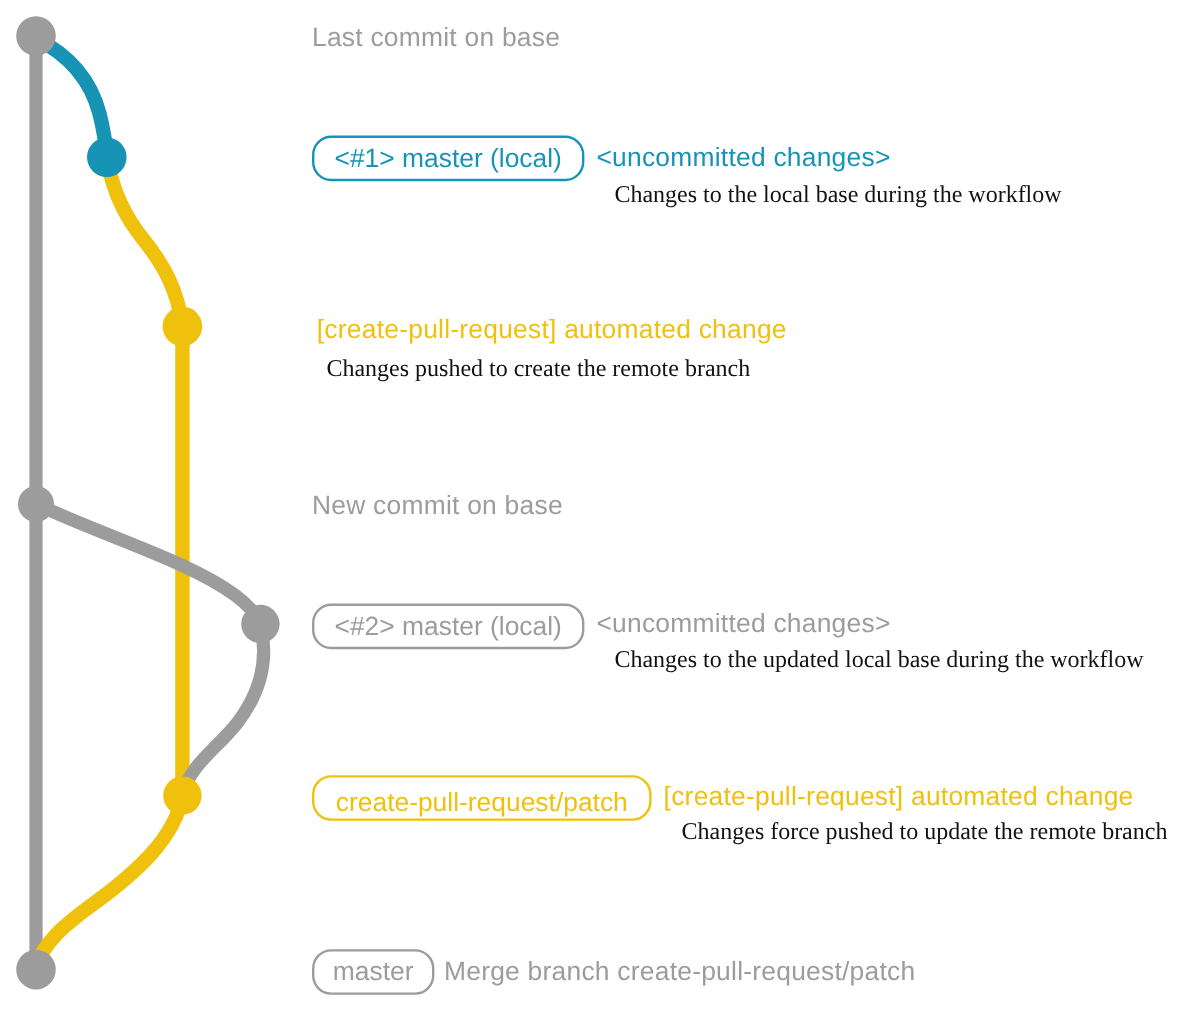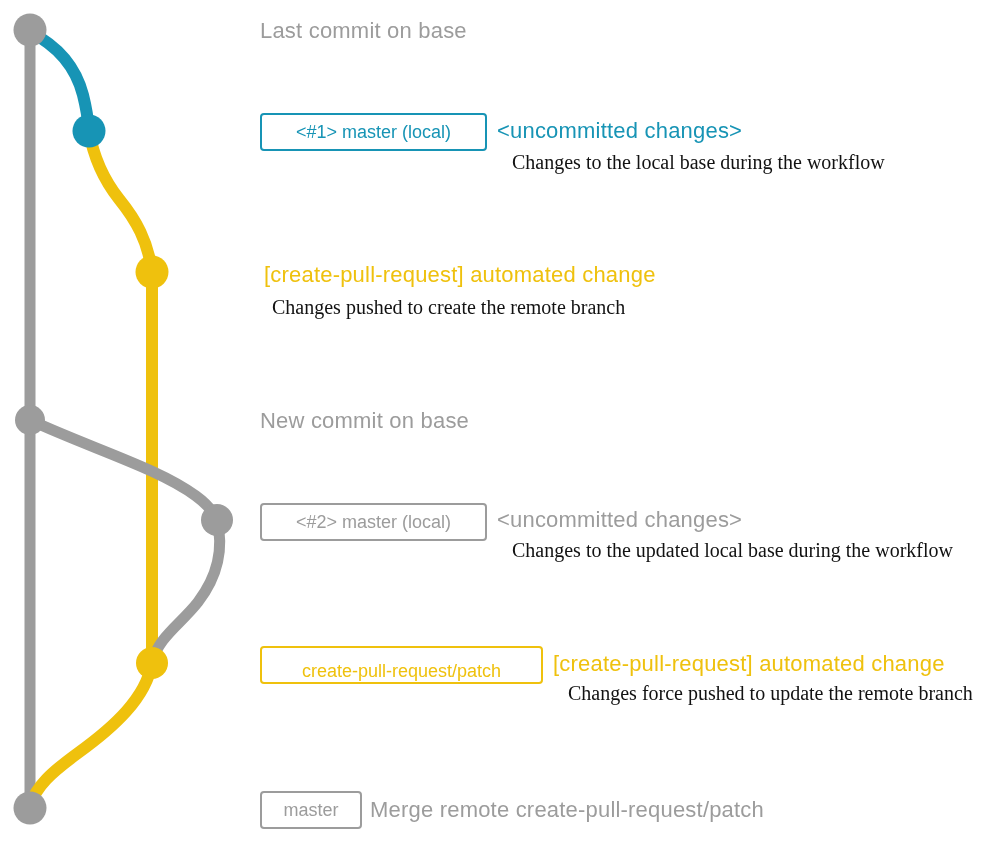--- a/index.html
+++ b/index.html
@@ -29,25 +29,25 @@
   }
   .lbl-gray   { color: var(--gray); }
   .lbl-teal   { color: var(--teal); }
   .lbl-yellow { color: var(--yellow); }
 
   .badge {
     position: absolute;
     height: 38px;
     box-sizing: border-box;
     border: 2px solid;
-    border-radius: 4px;
+    border-radius: 16px;
     display: flex;
     align-items: center;
     justify-content: center;
-    font-size: 18px;
+    font-size: 22px;
     white-space: nowrap;
     background: var(--bg, #ffffff);
   }
   .badge-teal   { border-color: var(--teal);   color: var(--teal); }
   .badge-gray   { border-color: var(--gray);   color: var(--gray); }
   .badge-yellow { border-color: var(--yellow); color: var(--yellow); align-items: flex-end; }
 
   .desc {
     position: absolute;
     font-family: "Liberation Serif", serif;
@@ -108,15 +108,15 @@
 
   <div class="badge badge-yellow" style="left:260px; top:646px; width:283px;">
     <span>create-pull-request/patch</span>
   </div>
   <div class="lbl lbl-yellow" style="left:553px; top:652px;">[create-pull-request] automated change</div>
   <div class="desc" style="left:568px; top:682px;">Changes force pushed to update the remote branch</div>
 
   <div class="badge badge-gray" style="left:260px; top:791px; width:102px;">
     <span>master</span>
   </div>
-  <div class="lbl lbl-gray" style="left:370px; top:798px;">Merge remote create-pull-request/patch</div>
+  <div class="lbl lbl-gray" style="left:370px; top:798px;">Merge branch create-pull-request/patch</div>
 
 </div>
 
 </body></html>

